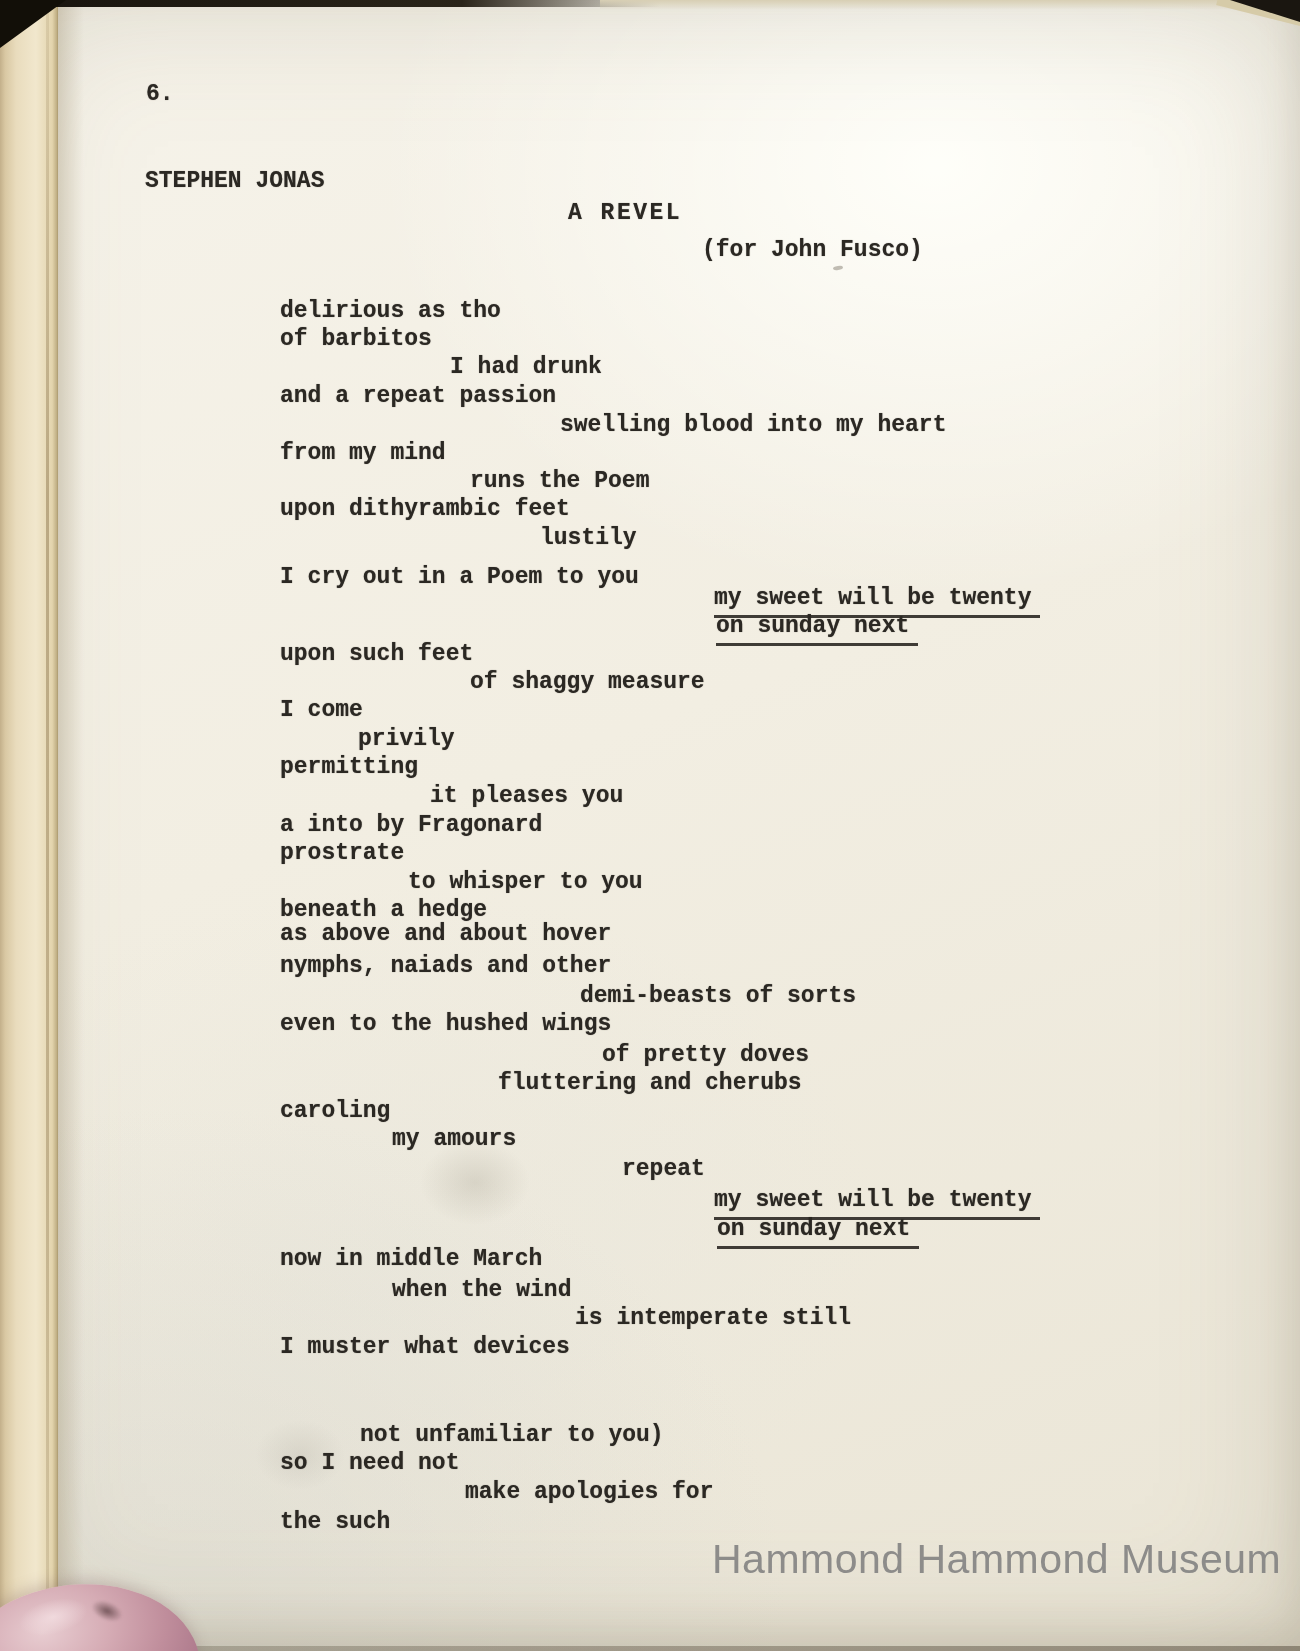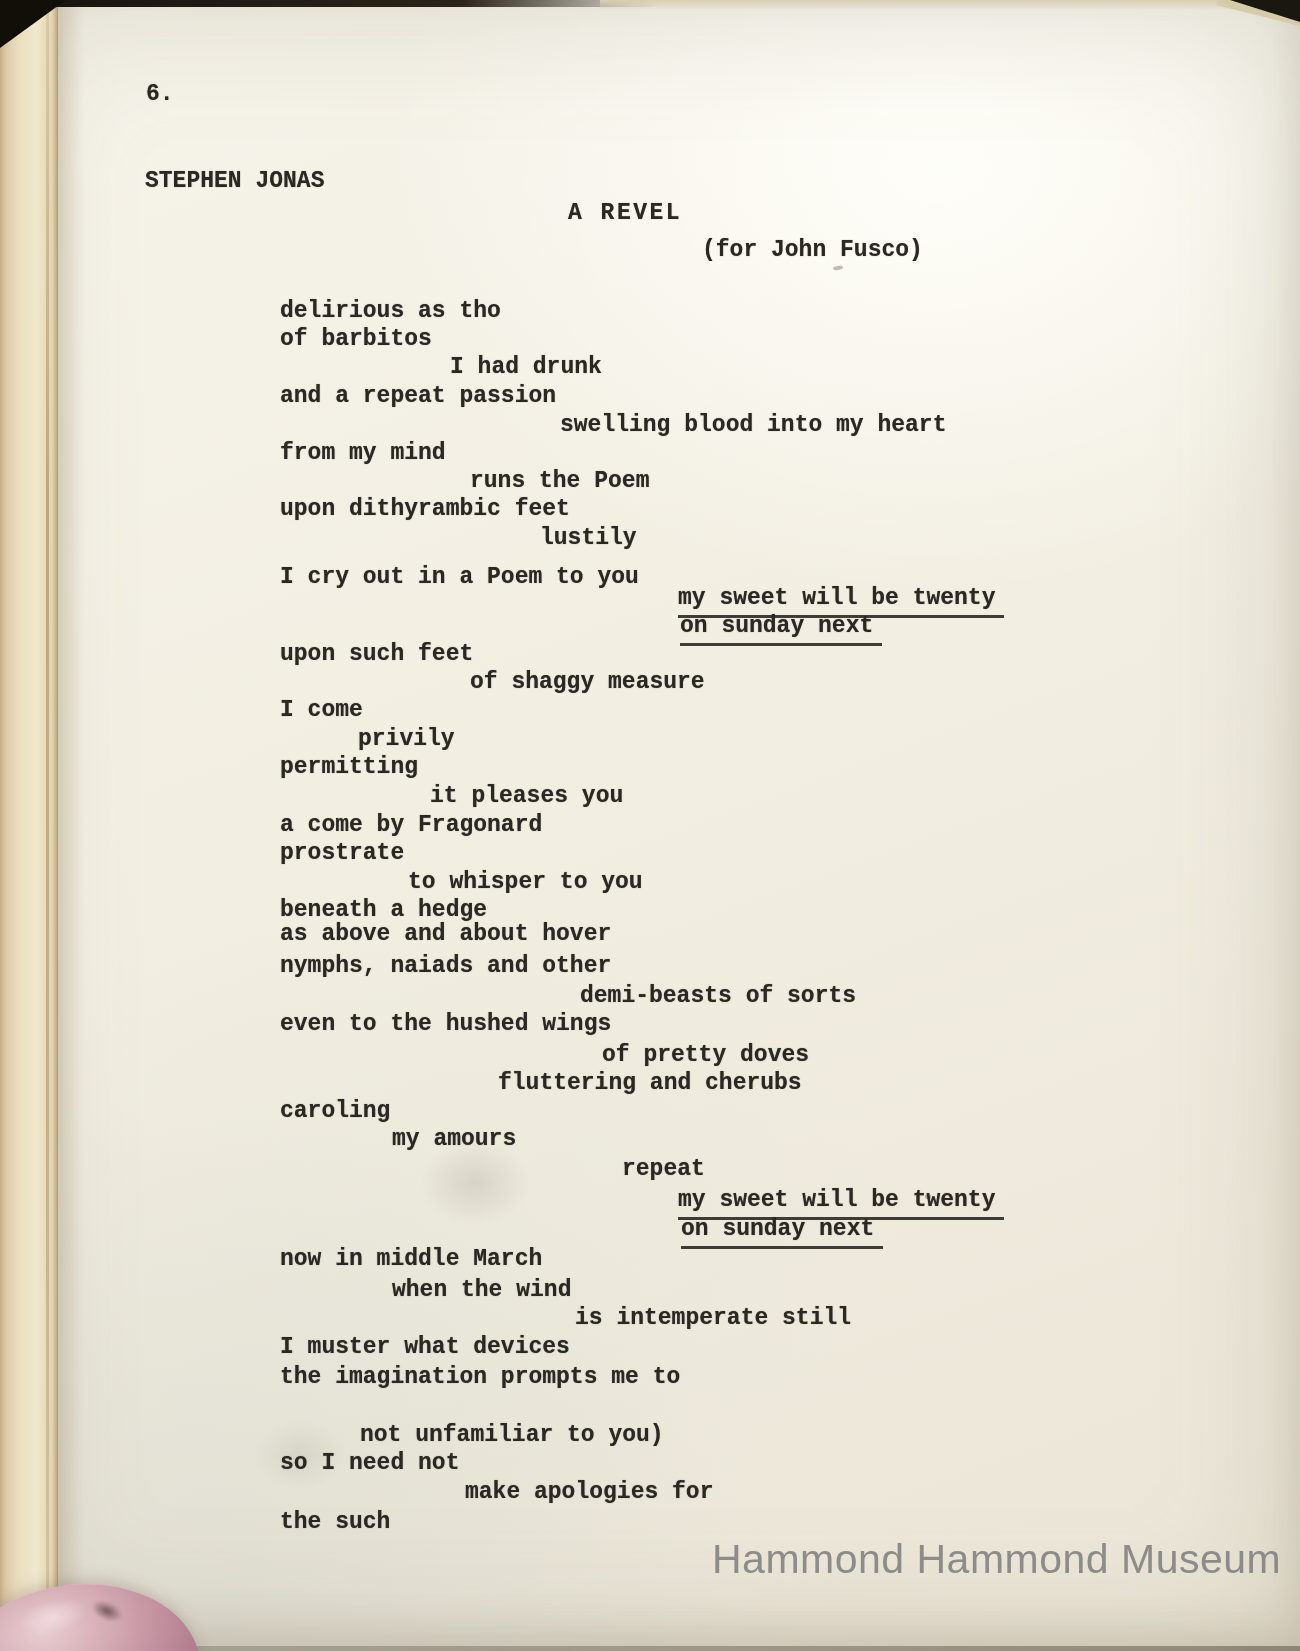--- a/index.html
+++ b/index.html
@@ -26,21 +26,21 @@
   .top-tan{position:absolute;left:600px;top:0;width:660px;height:10px;background:linear-gradient(180deg,#d8cfb4,rgba(216,207,180,0));}
   .corner-tl{position:absolute;left:0;top:0;width:66px;height:48px;background:#120f08;
     clip-path:polygon(0 0,100% 0,0 100%);}
   .corner-tr{position:absolute;right:0;top:0;width:70px;height:22px;background:#1a1610;
     clip-path:polygon(0 0,100% 0,100% 100%);}
   .corner-tr-tan{position:absolute;right:-6px;top:6px;width:90px;height:10px;background:#d6cba8;transform:rotate(14deg);}
   .bottom-strip{position:absolute;left:150px;bottom:0;width:1150px;height:5px;background:linear-gradient(90deg,rgba(70,60,45,0.25),rgba(70,60,45,0.45));}
   
   .tw{position:absolute;white-space:pre;color:#2b2823;font-weight:bold;font-size:23px;line-height:27px;
     text-shadow:0 0 1px rgba(43,40,35,0.55);}
-  .u{border-bottom:3px solid rgba(43,40,35,0.9);padding:0 9px 3px 0;}
+  .u{border-bottom:3px solid rgba(43,40,35,0.9);padding:0 9px 3px 0;margin-left:36px;}
   .title{letter-spacing:2.5px;}
   
   .smudge{position:absolute;border-radius:50%;pointer-events:none;}
   .sm1{left:420px;top:1140px;width:110px;height:85px;background:radial-gradient(closest-side,rgba(168,162,146,0.30),rgba(168,162,146,0));}
   .sm2{left:255px;top:1420px;width:90px;height:70px;background:radial-gradient(closest-side,rgba(175,170,158,0.25),rgba(175,170,158,0));}
   .speck1{left:833px;top:266px;width:10px;height:4px;background:rgba(120,113,100,0.45);transform:rotate(-8deg);}
   .speck2{left:925px;top:1194px;width:6px;height:5px;background:rgba(100,92,82,0.45);}
   
   .watermark{position:absolute;left:712px;top:1536px;font-family:"Liberation Sans","DejaVu Sans",sans-serif;
     font-size:41px;font-weight:400;color:rgba(128,128,128,0.88);letter-spacing:0.5px;white-space:pre;}
@@ -90,40 +90,39 @@
   <div class="tw" style="left:540px;top:525px">lustily</div>
   <div class="tw" style="left:280px;top:564px">I cry out in a Poem to you</div>
   <div class="tw u" style="left:678px;top:585px">my sweet will be twenty</div>
   <div class="tw u" style="left:680px;top:613px">on sunday next</div>
   <div class="tw" style="left:280px;top:641px">upon such feet</div>
   <div class="tw" style="left:470px;top:669px">of shaggy measure</div>
   <div class="tw" style="left:280px;top:697px">I come</div>
   <div class="tw" style="left:358px;top:726px">privily</div>
   <div class="tw" style="left:280px;top:754px">permitting</div>
   <div class="tw" style="left:430px;top:783px">it pleases you</div>
-  <div class="tw" style="left:280px;top:812px">a come by Fragonard</div>
+  <div class="tw" style="left:280px;top:812px">a into by Fragonard</div>
   <div class="tw" style="left:280px;top:840px">prostrate</div>
   <div class="tw" style="left:408px;top:869px">to whisper to you</div>
   <div class="tw" style="left:280px;top:897px">beneath a hedge</div>
   <div class="tw" style="left:280px;top:921px">as above and about hover</div>
   <div class="tw" style="left:280px;top:953px">nymphs, naiads and other</div>
   <div class="tw" style="left:580px;top:983px">demi-beasts of sorts</div>
   <div class="tw" style="left:280px;top:1011px">even to the hushed wings</div>
   <div class="tw" style="left:602px;top:1042px">of pretty doves</div>
   <div class="tw" style="left:498px;top:1070px">fluttering and cherubs</div>
   <div class="tw" style="left:280px;top:1098px">caroling</div>
   <div class="tw" style="left:392px;top:1126px">my amours</div>
   <div class="tw" style="left:622px;top:1156px">repeat</div>
   <div class="tw u" style="left:678px;top:1187px">my sweet will be twenty</div>
   <div class="tw u" style="left:681px;top:1216px">on sunday next</div>
   <div class="tw" style="left:280px;top:1246px">now in middle March</div>
   <div class="tw" style="left:392px;top:1277px">when the wind</div>
   <div class="tw" style="left:575px;top:1305px">is intemperate still</div>
   <div class="tw" style="left:280px;top:1334px">I muster what devices</div>
-  <div class="tw" style="left:280px;top:1364px">the imagination prompts me to</div>
   <div class="tw" style="left:360px;top:1422px">not unfamiliar to you)</div>
   <div class="tw" style="left:280px;top:1450px">so I need not</div>
   <div class="tw" style="left:465px;top:1479px">make apologies for</div>
   <div class="tw" style="left:280px;top:1509px">the such</div>
 
   <div class="watermark">Hammond Hammond Museum</div>
 
   <div class="finger"></div>
   <div class="finger-hi"></div>
   <div class="finger-crease"></div>

